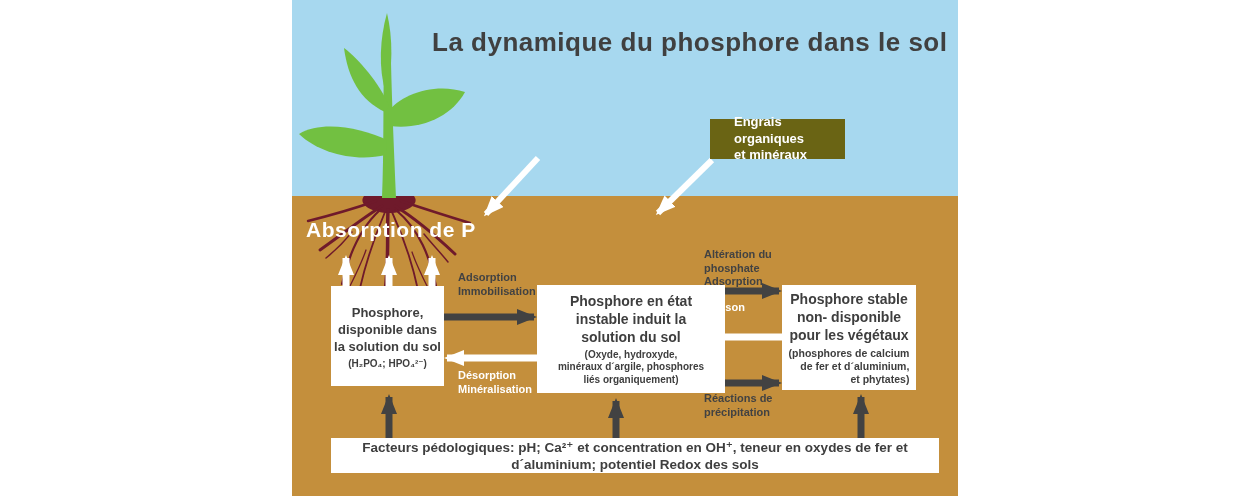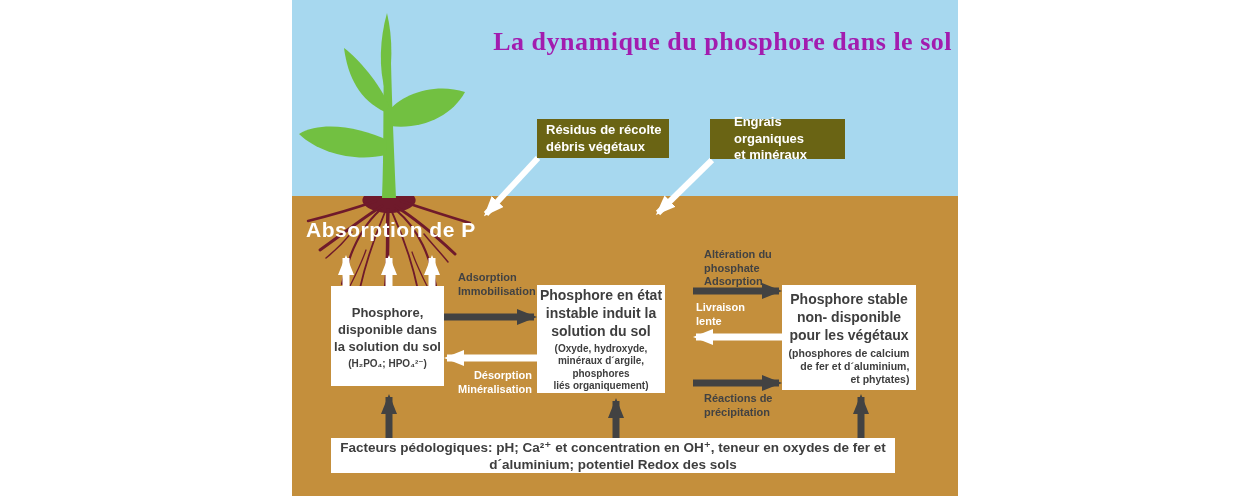--- a/index.html
+++ b/index.html
@@ -6,50 +6,50 @@
     --sky:#A7D8EF; --soil:#C48F3C; --olive:#6A6414; --dark:#424242;
     --plant:#72C041; --root:#6F1A2B; --white:#FFFFFF;
   }
   html,body{margin:0;padding:0;background:#fff;}
   *{box-sizing:border-box;font-family:"Liberation Sans","DejaVu Sans",sans-serif;}
   .canvas{position:relative;width:1248px;height:499px;background:#fff;overflow:hidden;}
   .scene{position:absolute;left:292px;top:0;width:666px;height:499px;}
   .sky{position:absolute;left:0;top:0;width:666px;height:196px;background:var(--sky,#A7D8EF);}
   .soil{position:absolute;left:0;top:196px;width:666px;height:300px;background:var(--soil,#C48F3C);}
   svg.gfx{position:absolute;left:0;top:0;width:666px;height:499px;pointer-events:none;}
-  .title{position:absolute;left:140px;top:27px;width:520px;margin:0;text-align:right;
-         font-size:26px;font-weight:bold;color:#a21caf;letter-spacing:.5px;font-family:Liberation Serif, serif;}
+  .title{position:absolute;left:140px;top:27px;width:520px;margin:0;text-align:left;
+         font-size:26px;font-weight:bold;color:#404040;letter-spacing:.5px;}
   .tag{position:absolute;display:flex;align-items:center;background:var(--olive,#6A6414);
        color:#fff;font-weight:bold;font-size:13px;line-height:16.5px;padding:4px 6px 4px 9px;
        white-space:pre-line;}
   .tag.residues{left:245px;top:119px;width:132px;height:39px;}
   .tag.fertilizer{left:418px;top:119px;width:135px;height:40px;padding-left:24px;}
   .absorption{position:absolute;left:14px;top:218px;font-size:21px;font-weight:bold;color:#fff;
               letter-spacing:.5px;white-space:nowrap;}
   .wbox{position:absolute;background:#fff;color:#3E3E3E;text-align:center;display:flex;
         flex-direction:column;justify-content:center;align-items:center;}
   .wbox .main{font-weight:bold;white-space:pre-line;}
   .wbox .sub{font-weight:bold;white-space:pre-line;margin-top:3px;}
   .box1{left:39px;top:286px;width:113px;height:100px;}
   .box1 .main{font-size:13px;line-height:17px;}
   .box1 .sub{font-size:10px;}
-  .box2{left:245px;top:285px;width:128px;height:108px;}
+  .box2{left:245px;top:285px;width:188px;height:108px;}
   .box2 .main{font-size:14px;line-height:18px;}
   .box2 .sub{font-size:10px;line-height:12.5px;}
   .box3{left:490px;top:285px;width:134px;height:105px;}
   .box3 .main{font-size:14px;line-height:18px;}
   .box3 .sub{font-size:10.5px;line-height:13px;text-align:right;}
-  .factors{left:39px;top:438px;width:564px;height:35px;}
+  .factors{left:39px;top:438px;width:608px;height:35px;}
   .factors .main{font-size:13.5px;line-height:17px;}
   .flow-label{position:absolute;font-size:11px;line-height:13.5px;font-weight:bold;
               white-space:pre-line;}
   .flow-label.dark{color:var(--dark,#424242);}
   .flow-label.light{color:#fff;}
   .lbl-adsorption{left:166px;top:271px;}
-  .lbl-desorption{left:166px;top:369px;text-align:right;}
+  .lbl-desorption{left:166px;top:369px;}
   .lbl-alteration{left:412px;top:248px;}
   .lbl-livraison{left:404px;top:301px;}
   .lbl-reactions{left:412px;top:392px;}
 </style>
 </head>
 <body>
 
 <div class="canvas">
   <div class="scene">
 
@@ -105,24 +105,20 @@
       <line x1="490" y1="337" x2="404" y2="337" stroke="#fff" stroke-width="7" marker-end="url(#head-white)"></line>
       <line x1="401" y1="383" x2="487" y2="383" stroke="var(--dark,#424242)" stroke-width="7" marker-end="url(#head-dark)"></line>
 
       <line x1="97" y1="438" x2="97" y2="397" stroke="var(--dark,#424242)" stroke-width="7" marker-end="url(#head-dark)"></line>
       <line x1="324" y1="438" x2="324" y2="401" stroke="var(--dark,#424242)" stroke-width="7" marker-end="url(#head-dark)"></line>
       <line x1="569" y1="438" x2="569" y2="397" stroke="var(--dark,#424242)" stroke-width="7" marker-end="url(#head-dark)"></line>
     </svg>
 
     <h1 class="title">La dynamique du phosphore dans le sol</h1>
 
-    <div class="tag residues">
-      <span>Résidus de récolte
-débris végétaux</span>
-    </div>
     <div class="tag fertilizer">
       <span>Engrais organiques
 et minéraux</span>
     </div>
 
     <div class="absorption">Absorption de P</div>
 
     <div class="wbox box1">
       <div class="main">Phosphore,
 disponible dans

